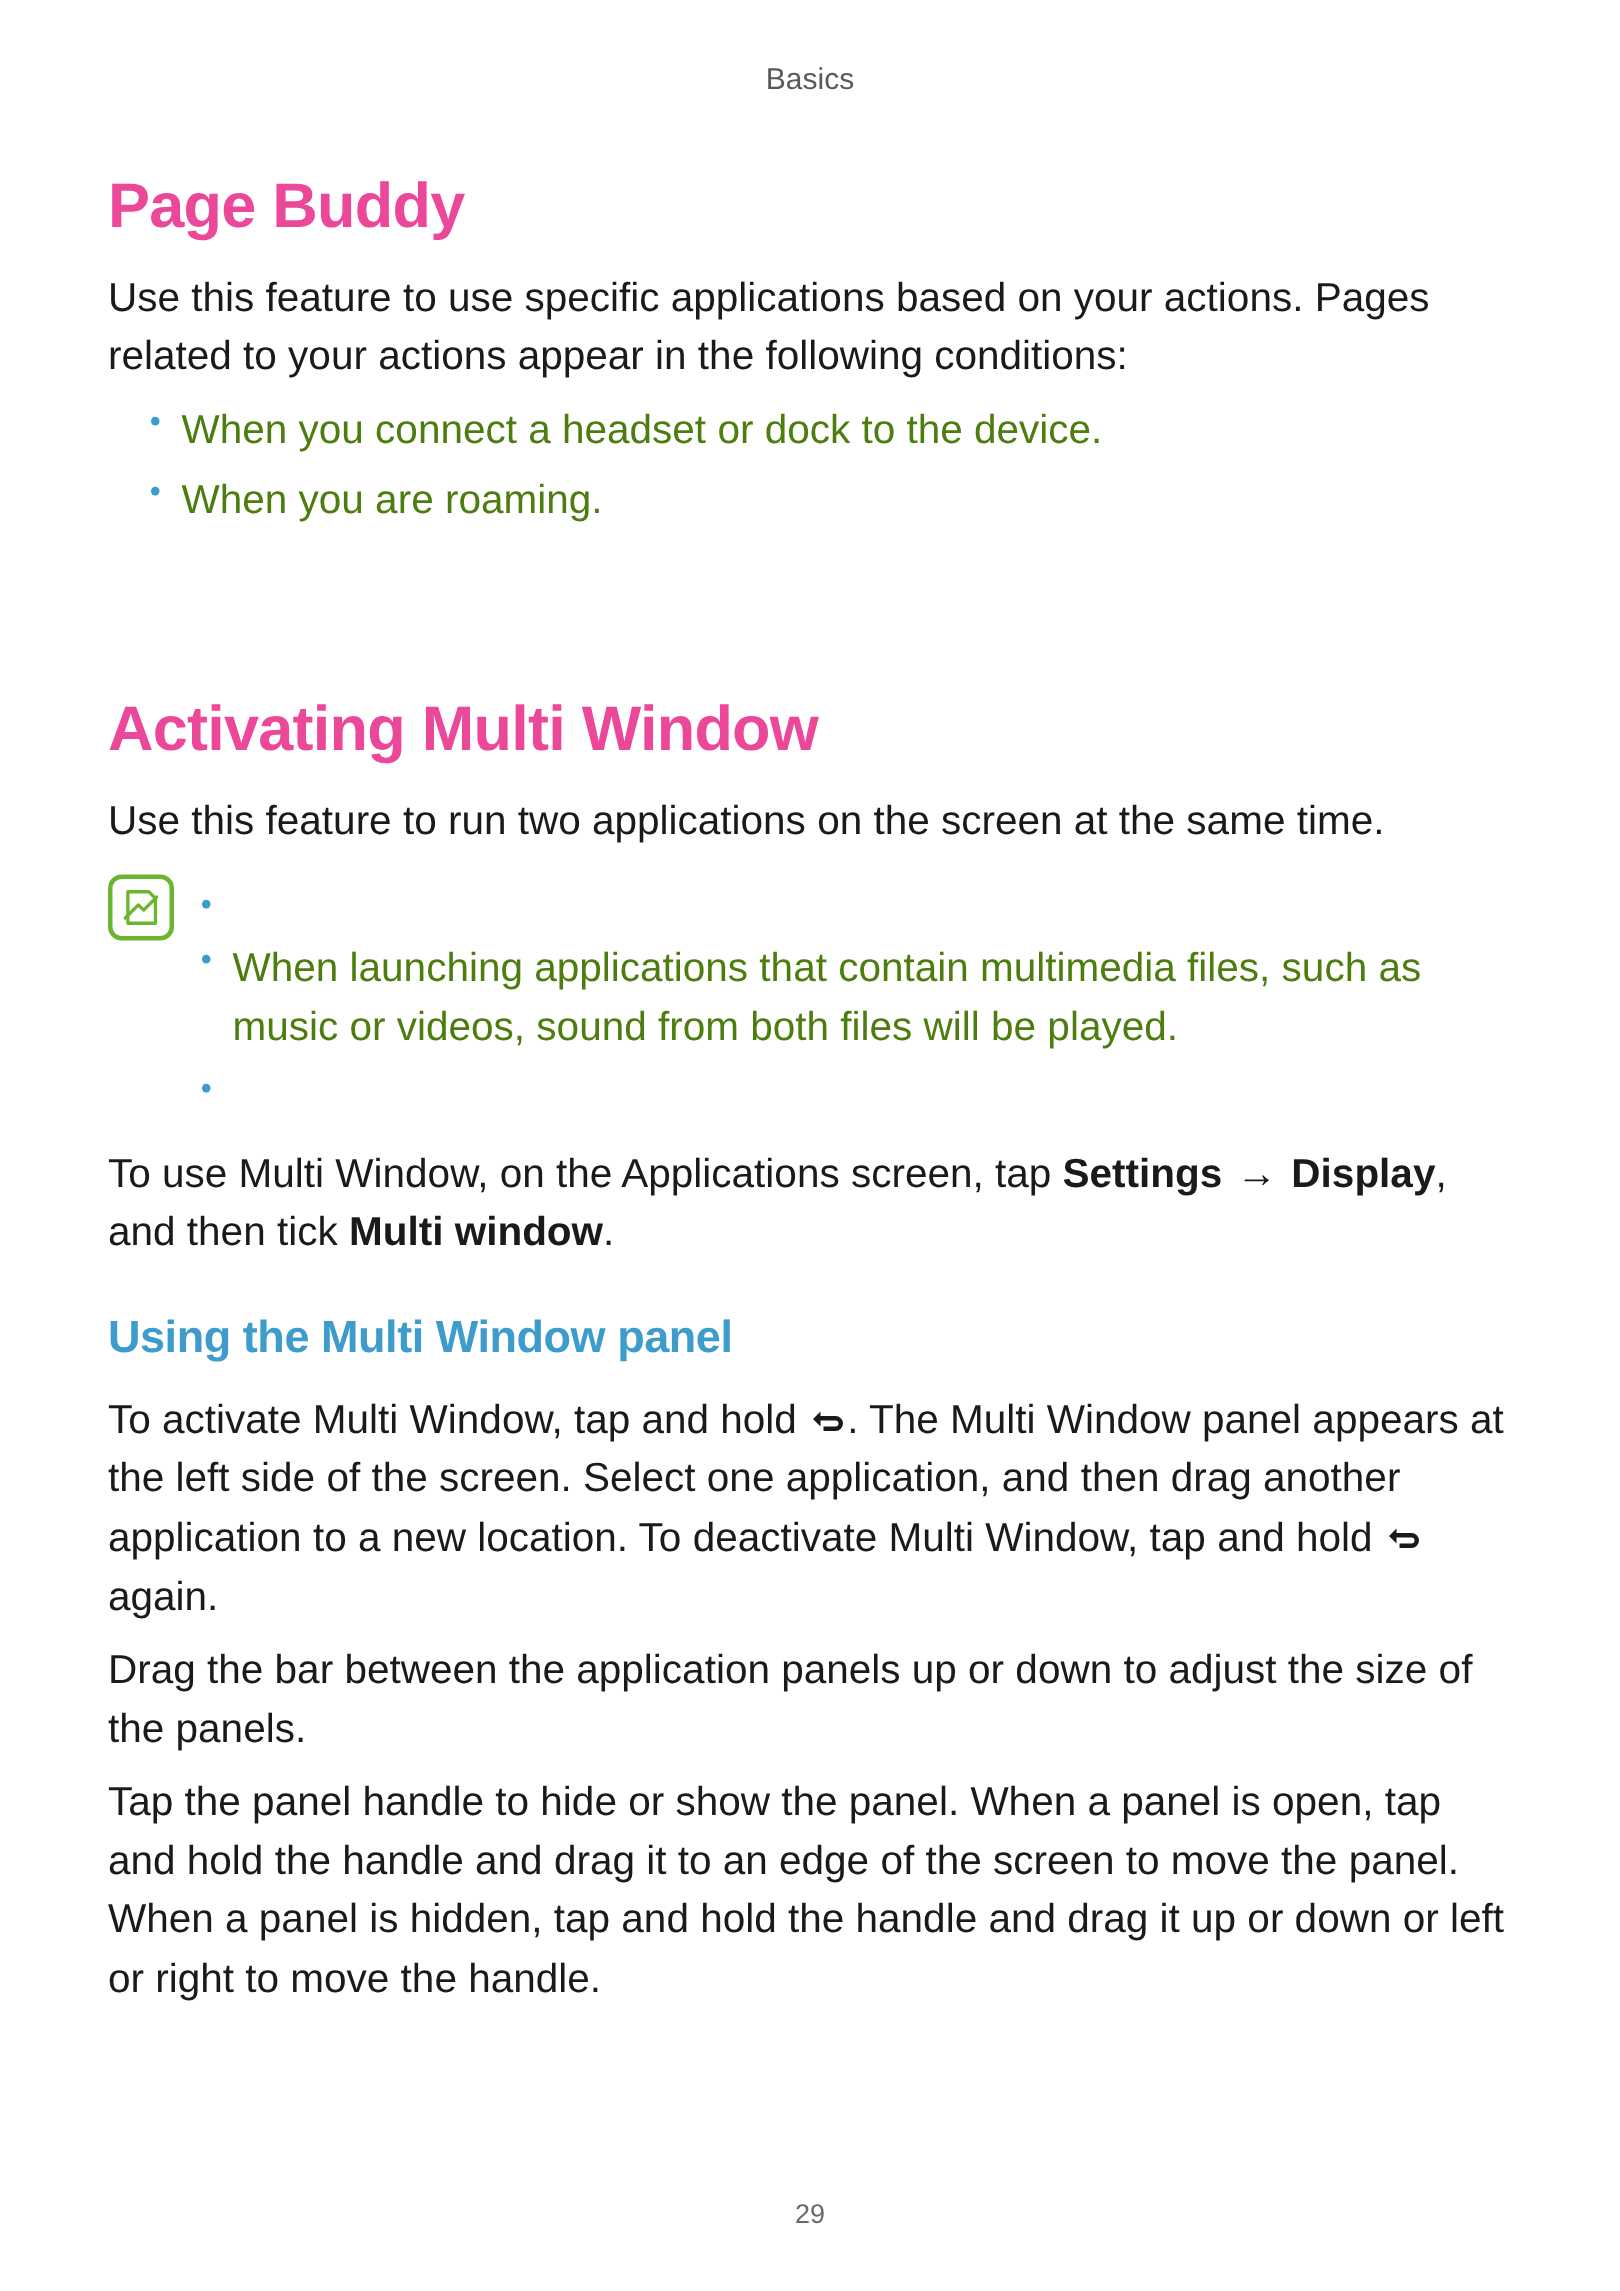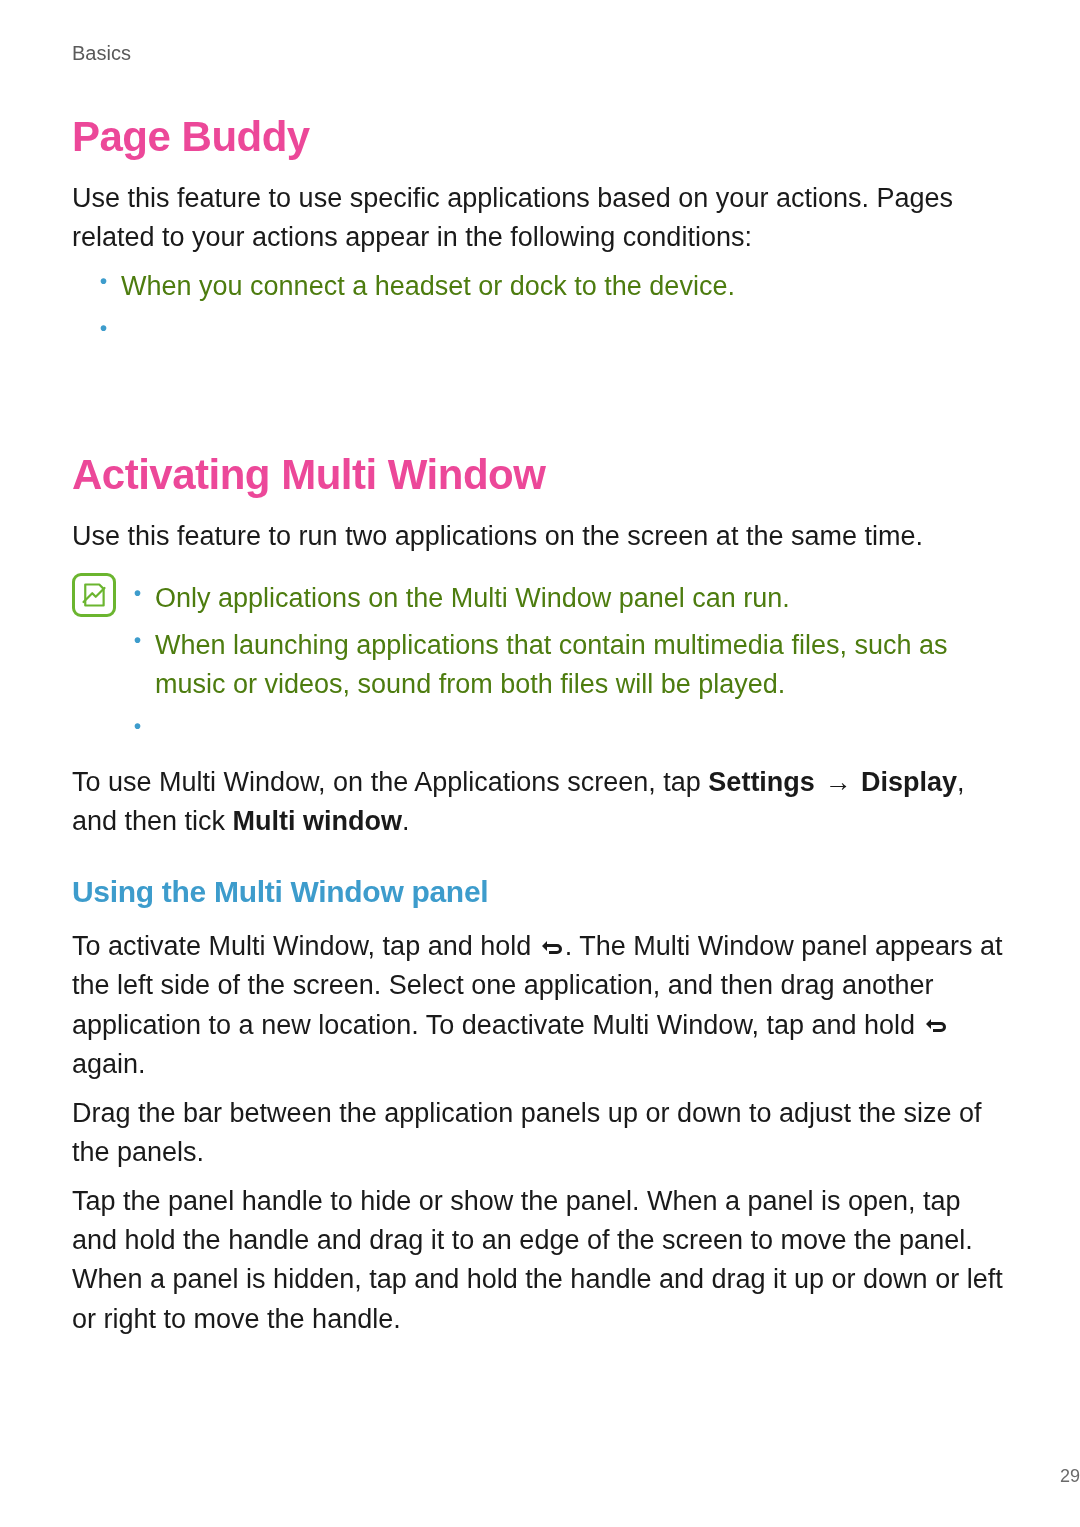--- a/index.html
+++ b/index.html
@@ -14,20 +14,21 @@
       font-family: -apple-system, "Segoe UI", "Myriad Pro", Arial, sans-serif;
       color: #1a1a1a;
       position: relative;
       padding: 42px 72px 0 72px;
     }
     .header {
       font-size: 20px;
       color: #5a5a5a;
       font-weight: 400;
       margin-bottom: 48px;
+      text-align: center;
     }
     .h1 {
       color: #ec4899;
       font-size: 42px;
       font-weight: 700;
       margin-bottom: 18px;
       margin-top: 36px;
       letter-spacing: -0.5px;
     }
     .h1.first {
@@ -113,21 +114,21 @@
     }
     .back-glyph svg {
       width: 26px;
       height: 18px;
     }
     .page-number {
       position: absolute;
       bottom: 40px;
       left: 0;
       right: 0;
-      text-align: right;
+      text-align: center;
       font-size: 18px;
       color: #6a6a6a;
     }
     .section-gap {
       height: 64px;
     }
   </style>
 </head>
 <body>
 
@@ -135,20 +136,21 @@
 
 <h1 class="h1 first">Page Buddy</h1>
 <p class="body-text">Use this feature to use specific applications based on your actions. Pages related to your actions appear in the following conditions:</p>
 <div class="bullet-list">
   <div class="bullet-item">
     <span class="bullet-dot">•</span>
     <span class="bullet-text">When you connect a headset or dock to the device.</span>
   </div>
   <div class="bullet-item">
     <span class="bullet-dot">•</span>
+    <span class="bullet-text">When you are roaming.</span>
   </div>
 </div>
 
 <div class="section-gap"></div>
 
 <h1 class="h1">Activating Multi Window</h1>
 <p class="body-text spaced">Use this feature to run two applications on the screen at the same time.</p>
 
 <div class="note-block">
   <div class="note-icon-wrap">
@@ -156,21 +158,20 @@
       <svg viewBox="0 0 32 32">
         <path d="M6 4 L22 4 L27 9 L27 28 L6 28 Z" fill="none" stroke="#6bb52f" stroke-width="2.5" stroke-linejoin="round"></path>
         <path d="M4 24 L14 14 L18 18 L28 8" fill="none" stroke="#6bb52f" stroke-width="2.5" stroke-linecap="round" stroke-linejoin="round"></path>
       </svg>
     </div>
   </div>
   <div class="note-bullets">
     <div class="bullet-list">
       <div class="bullet-item">
         <span class="bullet-dot">•</span>
-        <span class="bullet-text">Only applications on the Multi Window panel can run.</span>
       </div>
       <div class="bullet-item">
         <span class="bullet-dot">•</span>
         <span class="bullet-text">When launching applications that contain multimedia files, such as music or videos, sound from both files will be played.</span>
       </div>
       <div class="bullet-item">
         <span class="bullet-dot">•</span>
       </div>
     </div>
   </div>

